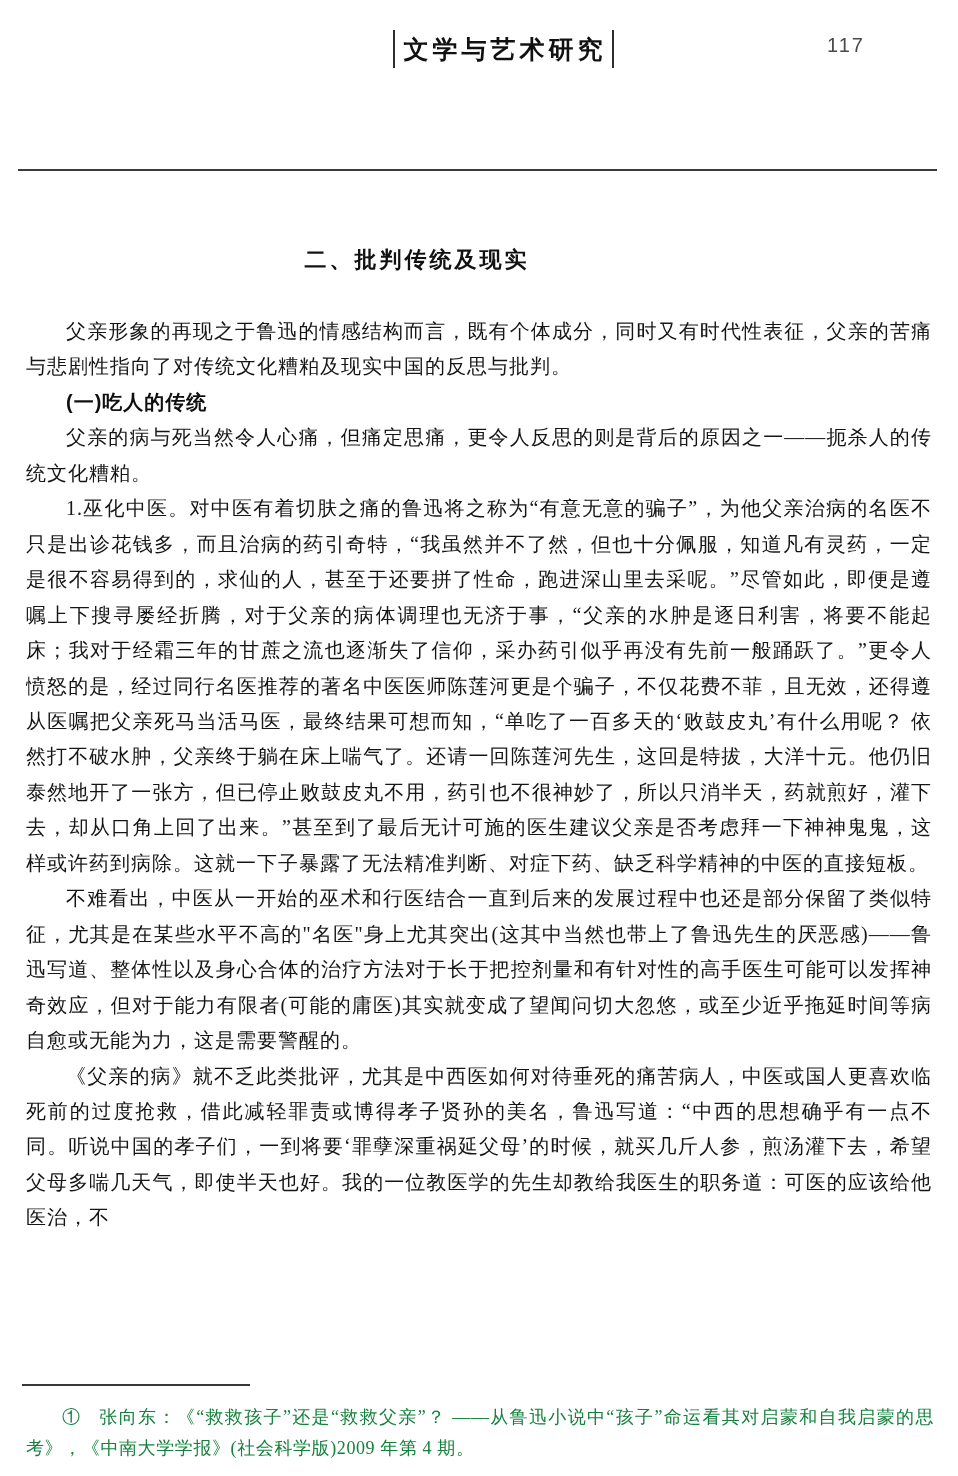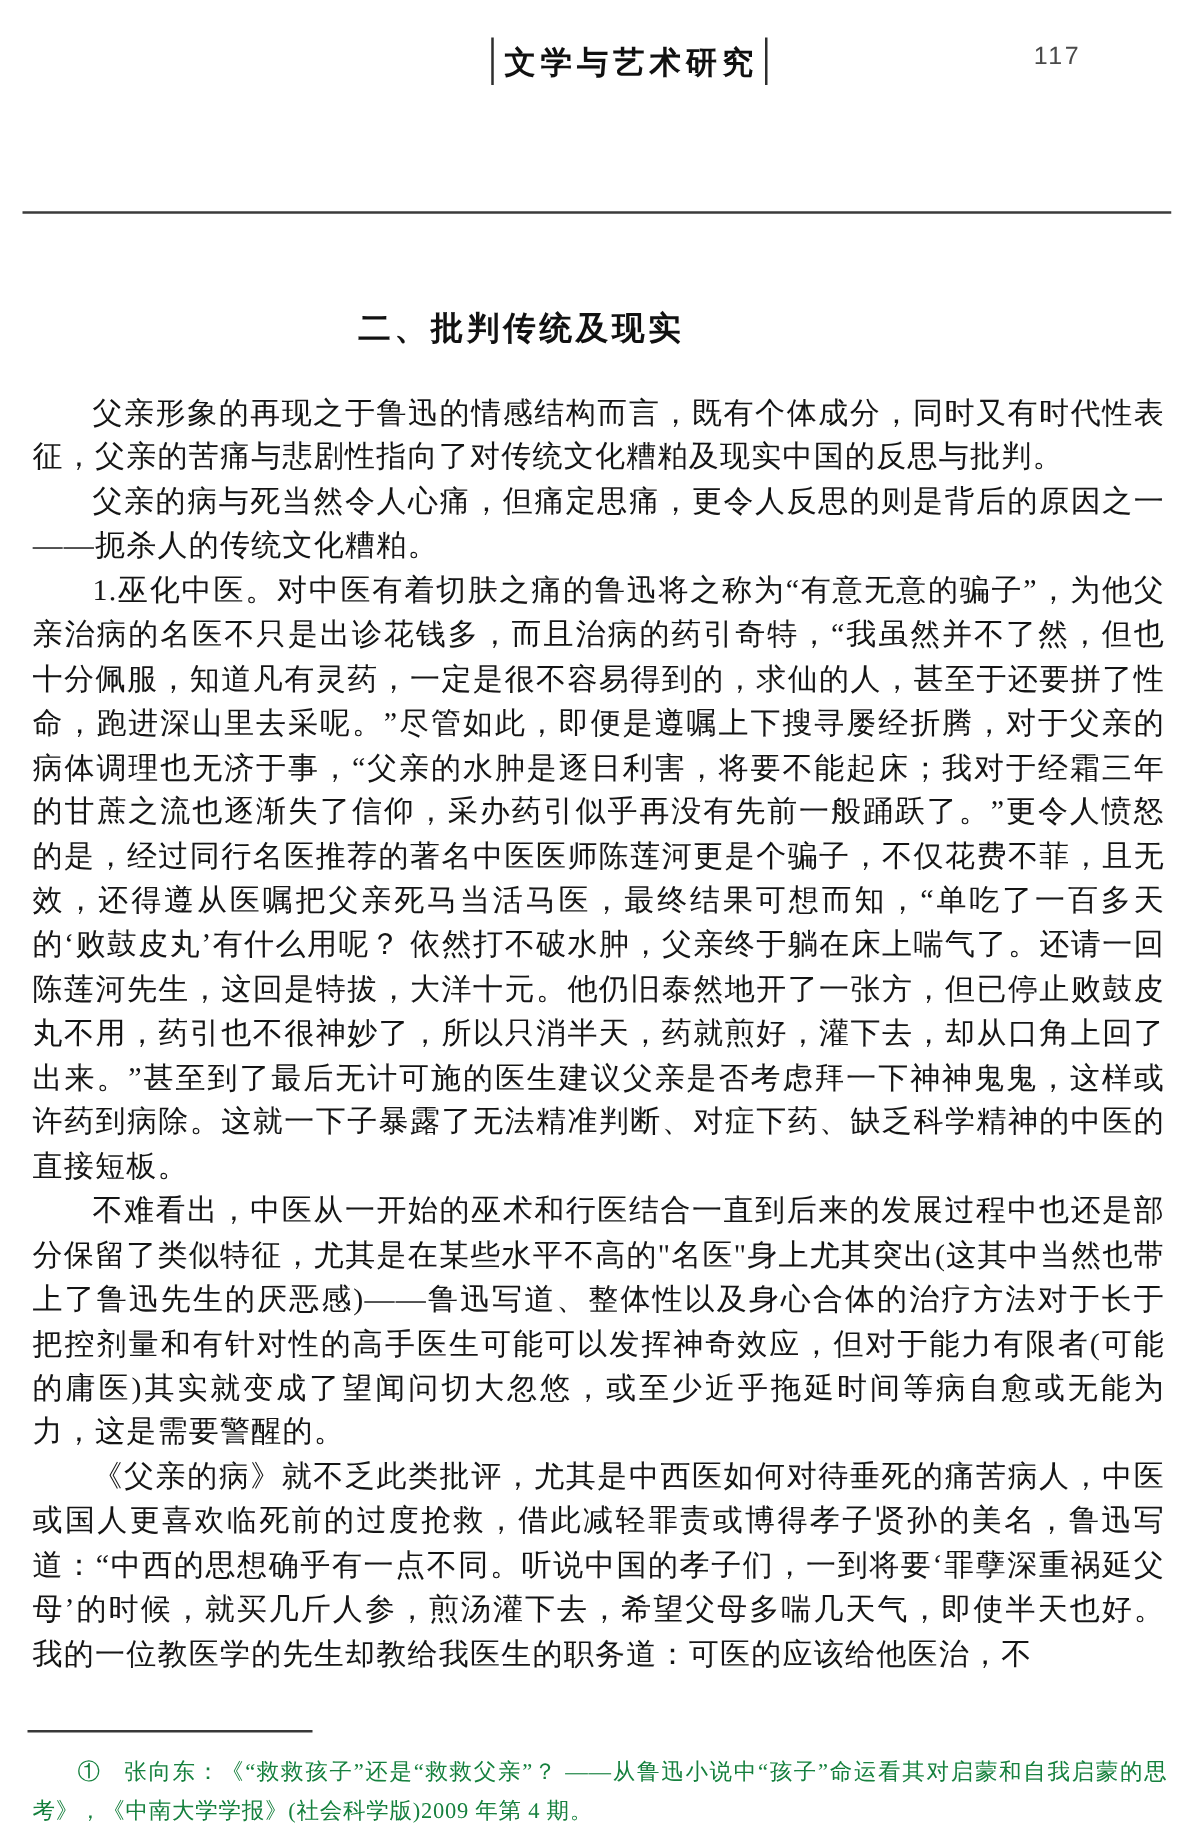--- a/index.html
+++ b/index.html
@@ -27,27 +27,27 @@
     font-size:20px; letter-spacing:2px; color:#4a4a4a; text-align:center;
   }
   .top-rule {
     position:absolute; top:169px; left:18px; width:919px; height:2px;
     background:#3b3b3b;
   }
   .section-heading {
     position:absolute; top:245px; left:0; width:834px; margin:0;
     text-align:center;
     font-family:"Liberation Sans", sans-serif;
-    font-weight:bold; font-size:26px; letter-spacing:3px; color:#111;
+    font-weight:bold; font-size:22px; letter-spacing:3px; color:#111;
   }
   
   .body-text {
     position:absolute; top:314px; left:26px; width:906px; height:1062px;
     overflow:hidden;
-    font-size:24px; line-height:35.45px; letter-spacing:1px;
+    font-size:20px; line-height:35.45px; letter-spacing:1px;
     text-align:justify; text-justify:inter-character;
     color:#151515;
   }
   .body-text p { margin:0; text-indent:2em; }
   .body-text p.sub-heading {
     font-family:"Liberation Sans", sans-serif;
     font-weight:bold; color:#0f0f0f;
   }
   .body-text sup { font-size:0.62em; line-height:0; vertical-align:super; }
   
@@ -72,20 +72,21 @@
 </div>
 
 <div class="page-number">117</div>
 
 <div class="top-rule"></div>
 
 <h2 class="section-heading">二、批判传统及现实</h2>
 
 <main class="body-text" id="content">
     <p class="para">父亲形象的再现之于鲁迅的情感结构而言，既有个体成分，同时又有时代性表征，父亲的苦痛与悲剧性指向了对传统文化糟粕及现实中国的反思与批判。</p>
+    <p class="para sub-heading">(一)吃人的传统</p>
     <p class="para">父亲的病与死当然令人心痛，但痛定思痛，更令人反思的则是背后的原因之一——扼杀人的传统文化糟粕。</p>
     <p class="para">1.巫化中医。对中医有着切肤之痛的鲁迅将之称为“有意无意的骗子”，为他父亲治病的名医不只是出诊花钱多，而且治病的药引奇特，“我虽然并不了然，但也十分佩服，知道凡有灵药，一定是很不容易得到的，求仙的人，甚至于还要拼了性命，跑进深山里去采呢。”尽管如此，即便是遵嘱上下搜寻屡经折腾，对于父亲的病体调理也无济于事，“父亲的水肿是逐日利害，将要不能起床；我对于经霜三年的甘蔗之流也逐渐失了信仰，采办药引似乎再没有先前一般踊跃了。”更令人愤怒的是，经过同行名医推荐的著名中医医师陈莲河更是个骗子，不仅花费不菲，且无效，还得遵从医嘱把父亲死马当活马医，最终结果可想而知，“单吃了一百多天的‘败鼓皮丸’有什么用呢？ 依然打不破水肿，父亲终于躺在床上喘气了。还请一回陈莲河先生，这回是特拔，大洋十元。他仍旧泰然地开了一张方，但已停止败鼓皮丸不用，药引也不很神妙了，所以只消半天，药就煎好，灌下去，却从口角上回了出来。”甚至到了最后无计可施的医生建议父亲是否考虑拜一下神神鬼鬼，这样或许药到病除。这就一下子暴露了无法精准判断、对症下药、缺乏科学精神的中医的直接短板。</p>
     <p class="para">不难看出，中医从一开始的巫术和行医结合一直到后来的发展过程中也还是部分保留了类似特征，尤其是在某些水平不高的"名医"身上尤其突出(这其中当然也带上了鲁迅先生的厌恶感)——鲁迅写道、整体性以及身心合体的治疗方法对于长于把控剂量和有针对性的高手医生可能可以发挥神奇效应，但对于能力有限者(可能的庸医)其实就变成了望闻问切大忽悠，或至少近乎拖延时间等病自愈或无能为力，这是需要警醒的。</p>
     <p class="para">《父亲的病》就不乏此类批评，尤其是中西医如何对待垂死的痛苦病人，中医或国人更喜欢临死前的过度抢救，借此减轻罪责或博得孝子贤孙的美名，鲁迅写道：“中西的思想确乎有一点不同。听说中国的孝子们，一到将要‘罪孽深重祸延父母’的时候，就买几斤人参，煎汤灌下去，希望父母多喘几天气，即使半天也好。我的一位教医学的先生却教给我医生的职务道：可医的应该给他医治，不</p>
   </main>
 
 <div class="footnote-rule"></div>
 
 <div class="footnote"><span class="fn-marker">①</span><span>张向东：《“救救孩子”还是“救救父亲”？ ——从鲁迅小说中“孩子”命运看其对启蒙和自我启蒙的思考》，《中南大学学报》(社会科学版)2009 年第 4 期。</span></div>
 

